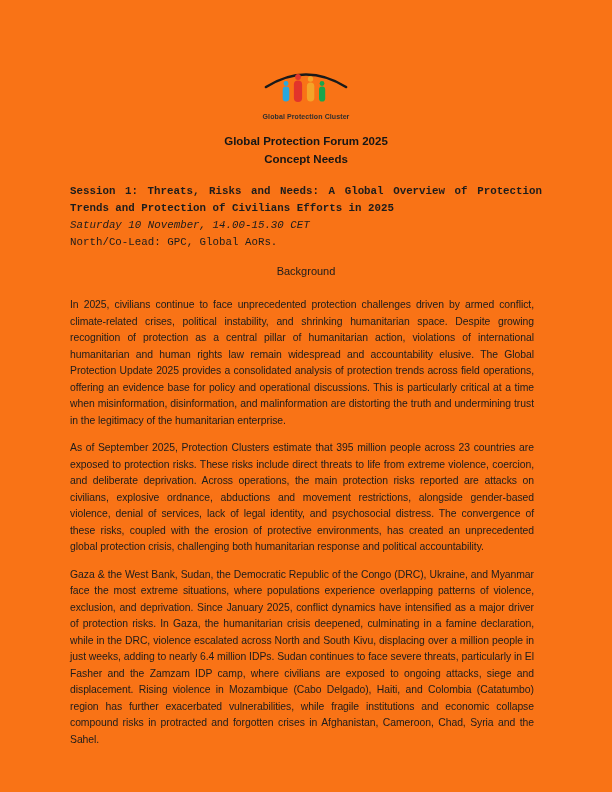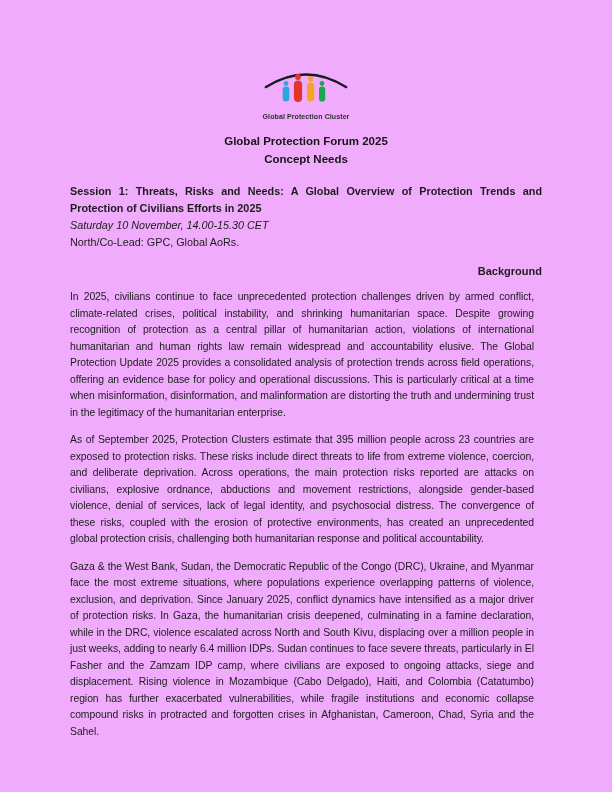--- a/index.html
+++ b/index.html
@@ -5,21 +5,21 @@
   html, body {
     margin: 0;
     padding: 0;
     background: #ffffff;
   }
   .page {
     position: relative;
     width: 612px;
     height: 792px;
     margin: 0 auto;
-    background: #f0abfc;
+    background: #f97316;
     font-family: "Liberation Sans", sans-serif;
     color: #1c1c1c;
     overflow: hidden;
   }
   .logo-wrap {
     margin-top: 68px;
     display: flex;
     flex-direction: column;
     align-items: center;
   }
@@ -42,37 +42,38 @@
     line-height: 17.5px;
     color: #161616;
   }
   .content {
     margin: 15px 70px 0 70px; 
     text-align: justify;
   }
   .session-block {
     font-size: 10.8px;
     line-height: 17px;
+    font-family: Liberation Mono, monospace;
   }
   .session-heading {
     font-weight: bold;
     margin: 0;
   }
   .session-schedule {
     font-style: italic;
     margin: 0;
   }
   .session-lead {
     margin: 0;
   }
   .section-heading {
-    font-weight: bold;
+    font-weight: normal;
     font-size: 11px;
-    margin: 14px 0 12px 0;
-    text-align: right;
+    margin: 14px 0 20px 0;
+    text-align: center;
   }
   .body-text {
     font-size: 10.4px;
     line-height: 16.5px;
     letter-spacing: -0.05px;
     margin: 0 8px 11px 0;
     color: #1c1c1c;
   }
 </style>
 </head>

